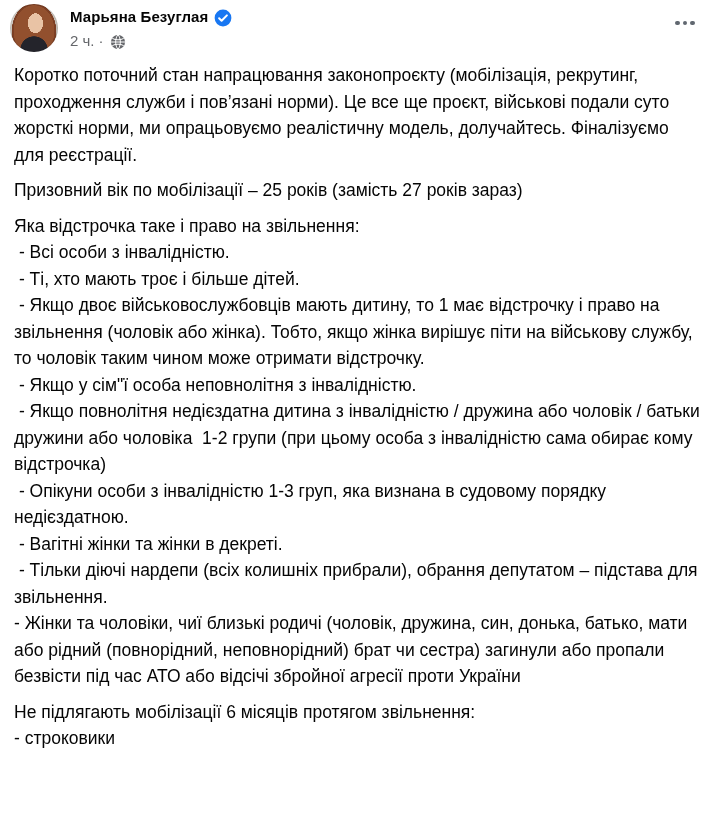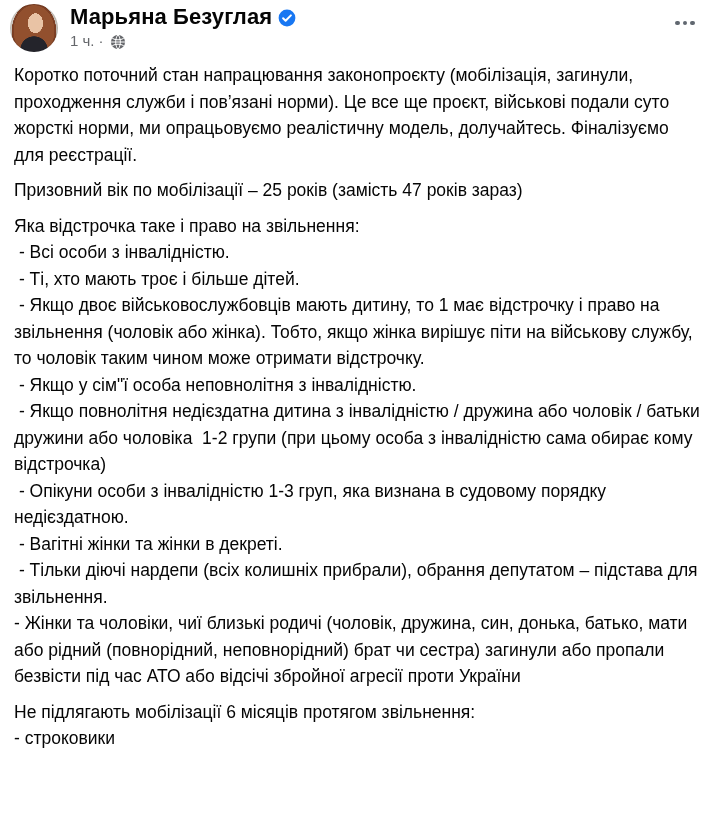--- a/index.html
+++ b/index.html
@@ -20,21 +20,21 @@
     background:
       radial-gradient(circle at 50% 96%, #24242b 0 26%, rgba(0,0,0,0) 27%),
       radial-gradient(ellipse 26% 34% at 53% 40%, #e9c3a5 0 60%, rgba(0,0,0,0) 61%),
       radial-gradient(ellipse 62% 78% at 50% 56%, #92502e 0 68%, #7c3f24 69% 74%, rgba(0,0,0,0) 75%),
       linear-gradient(165deg, #d9d4ce 0%, #c4beb7 60%, #a9a49e 100%);
     box-shadow: inset 0 0 0 1px rgba(0,0,0,.08);
   }
   .header-meta { position: absolute; left: 70px; top: 5px; }
   .name-row { display: flex; align-items: center; gap: 6px; }
   .author {
-    font-size: 22px; font-weight: bold; color: #050505;
+    font-size: 15px; font-weight: bold; color: #050505;
     line-height: 24px; cursor: pointer; letter-spacing: .1px;
   }
   .badge { display: inline-flex; margin-top: 2px; }
   .sub-row {
     display: flex; align-items: center; gap: 4px;
     margin-top: 2px; font-size: 15px; color: #65676B; line-height: 20px;
   }
   .sub-row .timestamp { cursor: pointer; }
   .globe { display: inline-flex; margin-left: 2px; margin-top: 1px; }
 
@@ -68,41 +68,41 @@
       <div class="name-row">
         <span class="author">Марьяна Безуглая</span>
         <span class="badge">
           <svg width="18" height="18" viewBox="0 0 18 18" aria-hidden="true">
             <circle cx="9" cy="9" r="8.4" fill="#1877F2"></circle>
             <path d="M5.1 9.3l2.5 2.5 5.3-5.4" stroke="#ffffff" stroke-width="2" fill="none" stroke-linecap="round" stroke-linejoin="round"></path>
           </svg>
         </span>
       </div>
       <div class="sub-row">
-        <span class="timestamp">1 ч.</span>
+        <span class="timestamp">2 ч.</span>
         <span class="dotsep">·</span>
         <span class="globe">
           <svg width="16" height="16" viewBox="0 0 16 16" aria-hidden="true">
             <circle cx="8" cy="8" r="7.1" fill="#65676B"></circle>
             <path d="M1 8h14 M8 1c3.1 2.6 3.1 11.4 0 14 M8 1c-3.1 2.6-3.1 11.4 0 14 M2.3 4.4c3.4 1.9 8 1.9 11.4 0 M2.3 11.6c3.4-1.9 8-1.9 11.4 0" stroke="#ffffff" stroke-width="1" fill="none"></path>
           </svg>
         </span>
       </div>
     </div>
 
     <div class="menu" title="">
       <span class="dot"></span>
       <span class="dot"></span>
       <span class="dot"></span>
     </div>
   </div>
 
   <div class="post-body">
-    <div class="para">Коротко поточний стан напрацювання законопроєкту (мобілізація, загинули, проходження служби і пов’язані норми). Це все ще проєкт, військові подали суто жорсткі норми, ми опрацьовуємо реалістичну модель, долучайтесь. Фіналізуємо для реєстрації.</div>
-    <div class="para">Призовний вік по мобілізації – 25 років (замість 47 років зараз)</div>
+    <div class="para">Коротко поточний стан напрацювання законопроєкту (мобілізація, рекрутинг, проходження служби і пов’язані норми). Це все ще проєкт, військові подали суто жорсткі норми, ми опрацьовуємо реалістичну модель, долучайтесь. Фіналізуємо для реєстрації.</div>
+    <div class="para">Призовний вік по мобілізації – 25 років (замість 27 років зараз)</div>
     <div class="para">Яка відстрочка таке і право на звільнення:
  - Всі особи з інвалідністю.
  - Ті, хто мають троє і більше дітей.
  - Якщо двоє військовослужбовців мають дитину, то 1 має відстрочку і право на звільнення (чоловік або жінка). Тобто, якщо жінка вирішує піти на військову службу, то чоловік таким чином може отримати відстрочку.
  - Якщо у сім"ї особа неповнолітня з інвалідністю.
  - Якщо повнолітня недієздатна дитина з інвалідністю / дружина або чоловік / батьки дружини або чоловіка  1-2 групи (при цьому особа з інвалідністю сама обирає кому відстрочка)
  - Опікуни особи з інвалідністю 1-3 груп, яка визнана в судовому порядку недієздатною.
  - Вагітні жінки та жінки в декреті.
  - Тільки діючі нардепи (всіх колишніх прибрали), обрання депутатом – підстава для звільнення.
 - Жінки та чоловіки, чиї близькі родичі (чоловік, дружина, син, донька, батько, мати або рідний (повнорідний, неповнорідний) брат чи сестра) загинули або пропали безвісти під час АТО або відсічі збройної агресії проти України</div>

